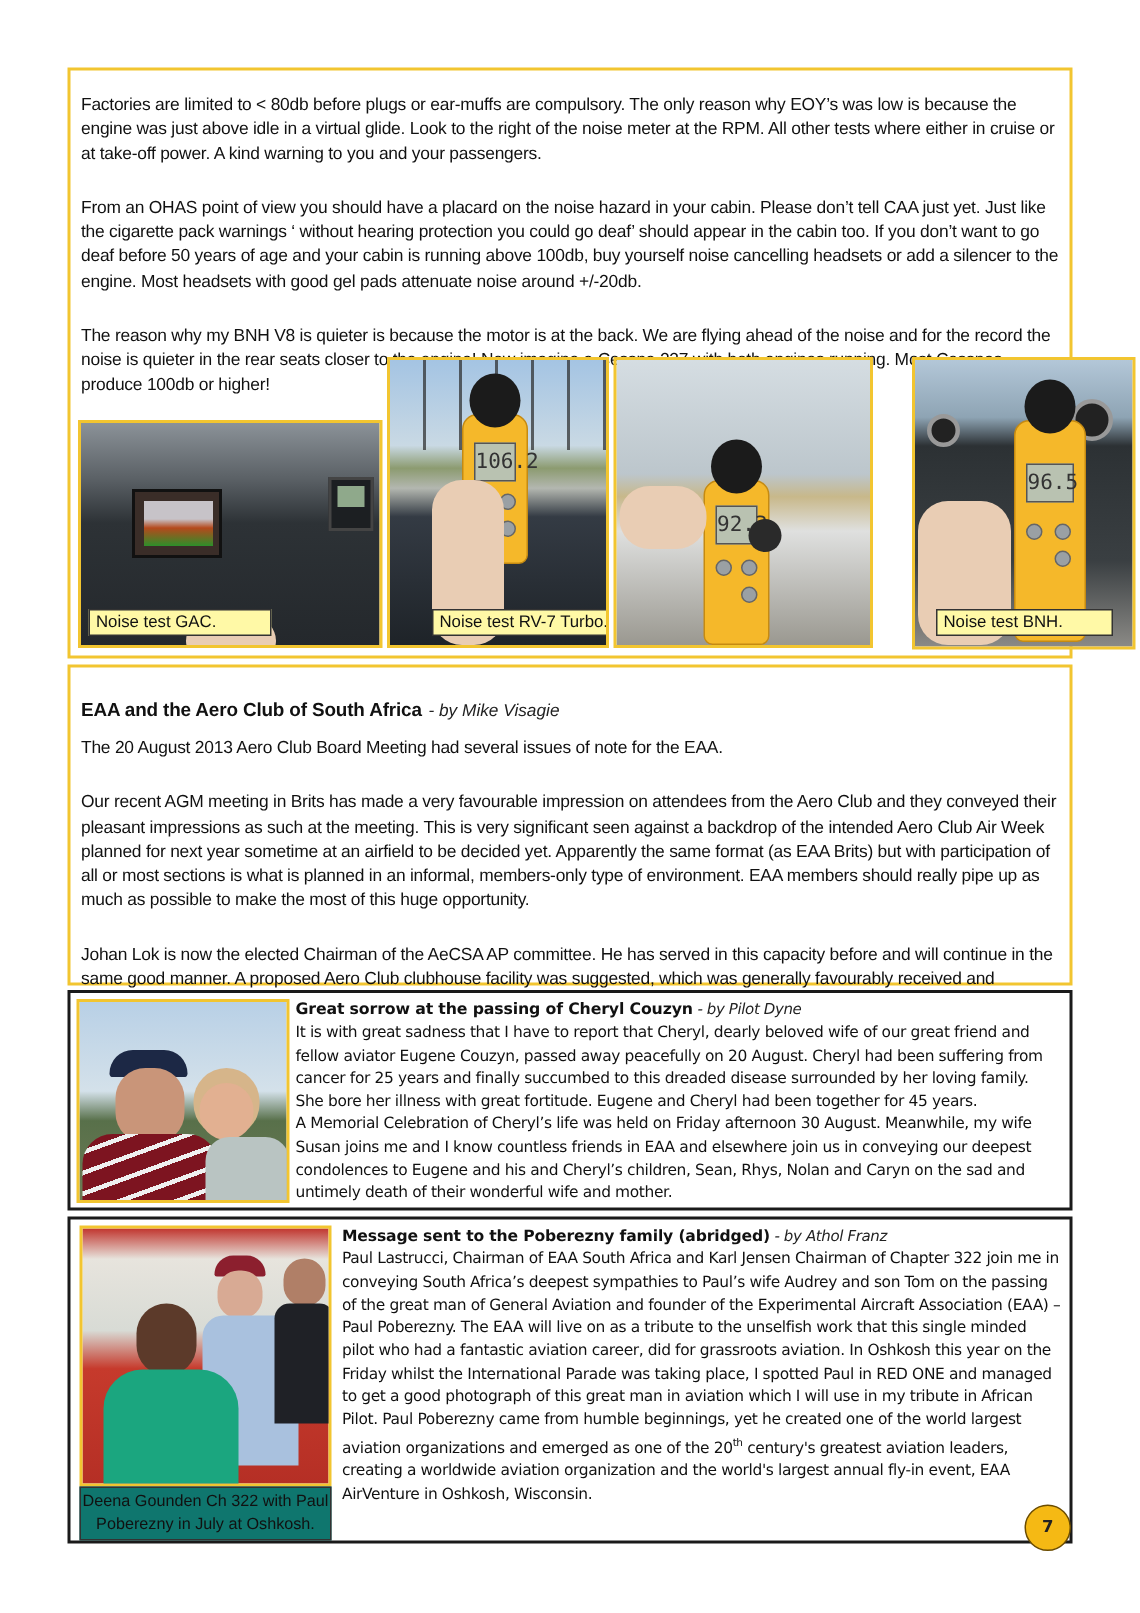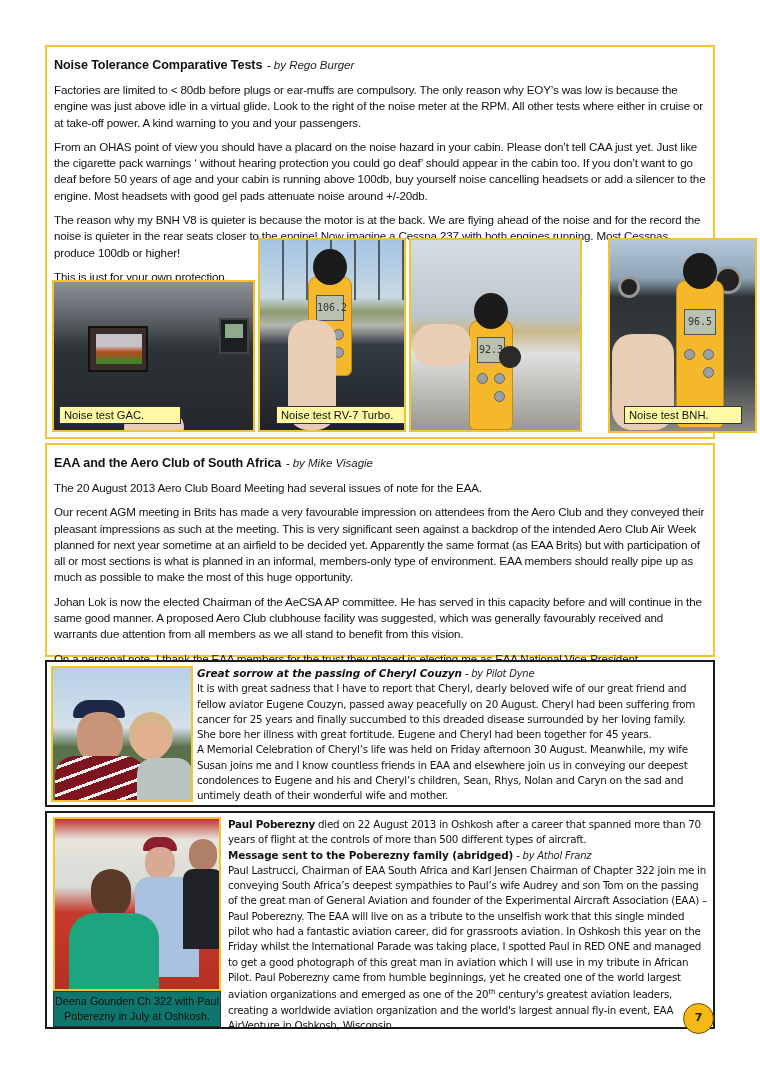--- a/index.html
+++ b/index.html
@@ -4,59 +4,55 @@
 <style>
   * { box-sizing: border-box; margin: 0; padding: 0; }
   html, body { width: 760px; height: 1075px; background: #ffffff; overflow: hidden; }
   body { position: relative; font-family: "Liberation Sans Narrow", "Liberation Sans", sans-serif; color: #111; }
 
   .box-yellow { position: absolute; border: 2px solid #f2c530; background: #fff; }
   .box-black { position: absolute; border: 2px solid #1a1a1a; background: #fff; }
 
   .title { font-weight: bold; font-size: 12.6px; letter-spacing: -0.1px; }
   .by { font-style: italic; font-weight: normal; font-size: 11.5px; color: #222; }
-  .para { font-size: 11.6px; line-height: 16.3px; letter-spacing: -0.15px; margin-top: 8px; }
+  .para { font-size: 11.6px; line-height: 16.3px; letter-spacing: -0.15px; margin-top: 20px; }
 
   #noise { left: 45px; top: 45px; width: 670px; height: 394px; padding: 6px 7px; }
-  #eaa { left: 45px; top: 443px; width: 670px; height: 214px; padding: 6px 7px; }
+  #eaa { left: 45px; top: 443px; width: 670px; height: 214px; padding: 17px 7px; }
   #cheryl { left: 45px; top: 660px; width: 670px; height: 147px; }
   #paul { left: 45px; top: 811px; width: 670px; height: 218px; }
 
   .photo { position: absolute; border: 2px solid #f2c530; overflow: hidden; }
   .caption { position: absolute; background: #fff9a6; border: 1px solid #333; font-size: 11.2px; padding: 2px 4px; white-space: nowrap; }
 
   
   .meter { position: absolute; width: 44px; background: #f5b82a; border-radius: 10px 10px 6px 6px; border: 1px solid #c58a12; }
   .meter .mic { position: absolute; left: 50%; transform: translateX(-50%); top: -28px; width: 34px; height: 36px; background: #1b1b1b; border-radius: 50%; }
-  .meter .screen { position: absolute; left: 7px; right: 7px; top: 18px; height: 26px; background: #b9c2b1; border: 1px solid #555; font-family: "DejaVu Sans Mono", monospace; font-size: 10px; text-align: center; line-height: 24px; color: #333; }
+  .meter .screen { position: absolute; left: 7px; right: 7px; top: 18px; height: 26px; background: #b9c2b1; border: 1px solid #555; font-family: "DejaVu Sans Mono", monospace; font-size: 14px; text-align: center; line-height: 24px; color: #333; }
   .meter .btn { position: absolute; width: 11px; height: 11px; background: #9aa0a4; border-radius: 50%; border: 1px solid #666; }
 
   .hand { position: absolute; background: #e9cdb4; border-radius: 20px; }
 
   #cheryl-photo-wrap { position: absolute; left: 4px; top: 4px; width: 142px; height: 136px; border: 2px solid #f2c530; overflow: hidden; }
   #cheryl-text { position: absolute; left: 150px; top: 4px; right: 6px; font-family: "DejaVu Sans", sans-serif; font-size: 10.3px; line-height: 15.3px; letter-spacing: -0.25px; }
-  #cheryl-text .title { font-family: "DejaVu Sans", sans-serif; font-size: 10.5px; font-style: italic; }
+  #cheryl-text .title { font-family: "DejaVu Sans", sans-serif; font-size: 10.5px; }
   #cheryl-text .by { font-family: "DejaVu Sans", sans-serif; font-size: 10px; }
 
   #paul-photo-wrap { position: absolute; left: 6px; top: 4px; width: 168px; height: 174px; border: 2px solid #f2c530; overflow: hidden; }
   #paul-caption { position: absolute; left: 6px; top: 178px; width: 168px; height: 36px; background: #0f766e; border: 1px solid #333; font-size: 10.8px; line-height: 15px; text-align: center; padding-top: 2px; }
   #paul-text { position: absolute; left: 181px; top: 4px; right: 6px; font-family: "DejaVu Sans", sans-serif; font-size: 10.3px; line-height: 15.3px; letter-spacing: -0.25px; }
   #paul-text .title, #paul-text .bold { font-family: "DejaVu Sans", sans-serif; font-weight: bold; font-size: 10.4px; }
   #paul-text .by { font-family: "DejaVu Sans", sans-serif; font-size: 10px; }
 
   #page-num { position: absolute; left: 683px; top: 1003px; width: 31px; height: 31px; border-radius: 50%; background: #f5b914; border: 1.5px solid #6b4c00; font-family: "DejaVu Sans", sans-serif; font-weight: bold; font-size: 11px; text-align: center; line-height: 28px; color: #222; }
 </style>
 </head>
 <body>
 
 <section id="noise" class="box-yellow">
-  <div style="margin-top:2px;">
-    <span class="title">Noise Tolerance Comparative Tests</span>
-    <span class="by">- by Rego Burger</span>
-  </div>
   <p class="para" style="margin-top:9px;">Factories are limited to &lt; 80db before plugs or ear-muffs are compulsory. The only reason why EOY’s was low is because the engine was just above idle in a virtual glide. Look to the right of the noise meter at the RPM. All other tests where either in cruise or at take-off power. A kind warning to you and your passengers.</p>
   <p class="para">From an OHAS point of view you should have a placard on the noise hazard in your cabin. Please don’t tell CAA just yet. Just like the cigarette pack warnings ‘ without hearing protection you could go deaf’  should appear in the cabin too. If you don’t want to go deaf before 50 years of age and your cabin is running above 100db, buy yourself noise cancelling headsets or add a silencer to the engine. Most headsets with good gel pads attenuate noise around +/-20db.</p>
   <p class="para" style="width:100%;">The reason why my BNH V8 is quieter is because the motor is at the back. We are flying ahead of the noise and for the record the noise is quieter in the rear seats closer to the engine! Now imagine a Cessna 237 with both engines running.  Most Cessnas produce 100db or higher!</p>
   <p class="para">This is just for your own protection.</p>
 
   <div class="photo" style="left:5px; top:233px; width:203px; height:152px; background:linear-gradient(180deg,#8b9298 0%,#5b6166 25%,#2d3236 45%,#24282c 100%);">
     <div style="position:absolute; left:34px; top:44px; width:60px; height:46px; background:#3a2d28; border:2px solid #111;">
       <div style="position:absolute; left:6px; top:6px; width:46px; height:30px; background:linear-gradient(180deg,#c7c3c8 0%,#c7c3c8 40%,#b5491c 60%,#2d8f2a 100%);"></div>
     </div>
     <div style="position:absolute; left:165px; top:36px; width:30px; height:36px; background:#1c1f22; border:2px solid #444;">
@@ -69,21 +65,21 @@
   <div class="photo" style="left:211px; top:191px; width:148px; height:194px; background:linear-gradient(180deg,#a4c4e3 0%,#c9d9e4 30%,#8c9b70 38%,#b3b7b0 45%,#343b44 55%,#1e2328 100%);">
     <div style="position:absolute; left:0; top:0; width:100%; height:60px; background:repeating-linear-gradient(90deg,transparent 0 22px,rgba(40,40,40,0.7) 22px 24px);"></div>
     <div class="meter" style="left:48px; top:36px; height:100px;">
       <div class="mic"></div>
       <div class="screen">106.2</div>
       <div class="btn" style="left:7px; top:52px;"></div>
         <div class="btn" style="left:24px; top:52px;"></div>
       <div class="btn" style="left:24px; top:70px;"></div>
     </div>
     <div class="hand" style="left:28px; top:80px; width:48px; height:110px;"></div>
-    <div class="caption" style="left:16px; top:166px; width:142px;">Noise test RV-7 Turbo.</div>
+    <div class="caption" style="left:28px; top:166px; width:142px;">Noise test RV-7 Turbo.</div>
   </div>
 
   <div class="photo" style="left:362px; top:191px; width:173px; height:194px; background:linear-gradient(180deg,#d5dde2 0%,#bcc6cc 40%,#c8b88a 48%,#dfe0df 60%,#9a9890 100%);">
     <div class="meter" style="left:58px; top:80px; height:110px;">
       <div class="mic"></div>
       <div class="screen" style="top:16px;">92.3</div>
       <div class="btn" style="left:7px; top:52px;"></div>
         <div class="btn" style="left:24px; top:52px;"></div>
       <div class="btn" style="left:24px; top:70px;"></div>
     </div>
@@ -153,21 +149,20 @@
       <div style="position:absolute; left:6px; top:0; width:28px; height:32px; background:#b07f67; border-radius:14px;"></div>
       <div style="position:absolute; left:0; top:30px; width:40px; height:80px; background:#1f2126; border-radius:10px 10px 0 0;"></div>
     </div>
     <div style="position:absolute; left:14px; top:50px; width:90px; height:124px;">
       <div style="position:absolute; left:22px; top:0; width:40px; height:48px; background:#5c3a2a; border-radius:20px;"></div>
       <div style="position:absolute; left:0; top:44px; width:90px; height:80px; background:#1ba67f; border-radius:26px 26px 0 0;"></div>
     </div>
   </div>
   <div id="paul-caption">Deena Gounden Ch 322 with Paul Poberezny in July at Oshkosh.</div>
   <div id="paul-text">
-    <div><span class="bold">Paul Poberezny</span><span> died on 22 August 2013 in Oshkosh after a career that spanned more than 70 years of flight at the controls of more than 500 different types of aircraft.</span></div>
     <div>
       <span class="title">Message sent to the Poberezny family (abridged)</span>
       <span class="by">- by Athol Franz</span>
     </div>
     <div><span>Paul Lastrucci, Chairman of EAA South Africa and Karl Jensen Chairman of Chapter 322 join me in conveying South Africa’s deepest sympathies to Paul’s wife Audrey and son Tom on the passing of the great man of General Aviation and founder of the Experimental Aircraft Association (EAA) – Paul Poberezny. The EAA will live on as a tribute to the unselfish work that this single minded pilot who had a fantastic aviation career, did for grassroots aviation.  In Oshkosh this year on the Friday whilst the International Parade was taking place, I spotted Paul in RED ONE and managed to get a good photograph of this great man in aviation which I will use in my tribute in African Pilot. Paul Poberezny came from humble beginnings, yet he created one of the world largest aviation organizations and emerged as one of the 20</span><sup style="font-size:7px;">th</sup><span> century's greatest aviation leaders, creating a worldwide aviation organization and the world's largest annual fly-in event, EAA AirVenture in Oshkosh, Wisconsin.</span></div>
   </div>
 </section>
 
 <div id="page-num">7</div>
 

